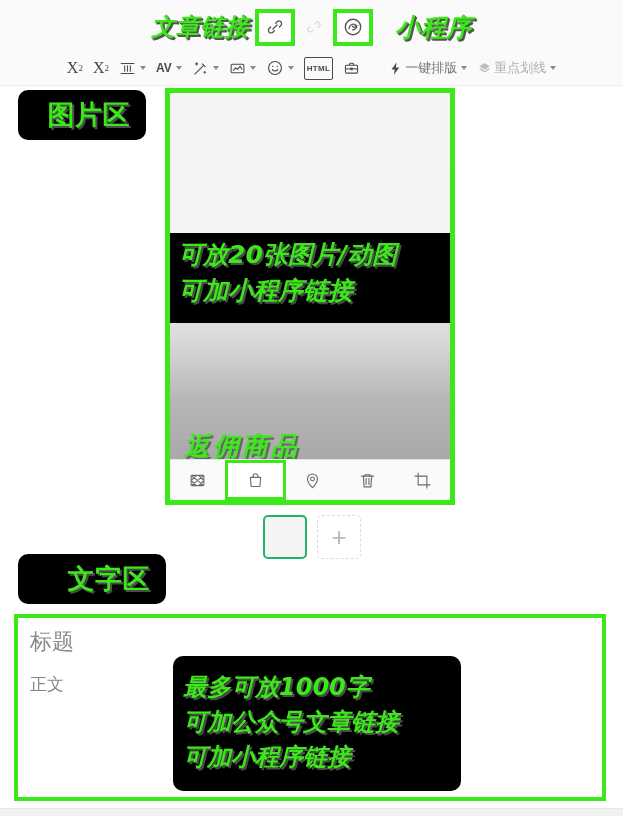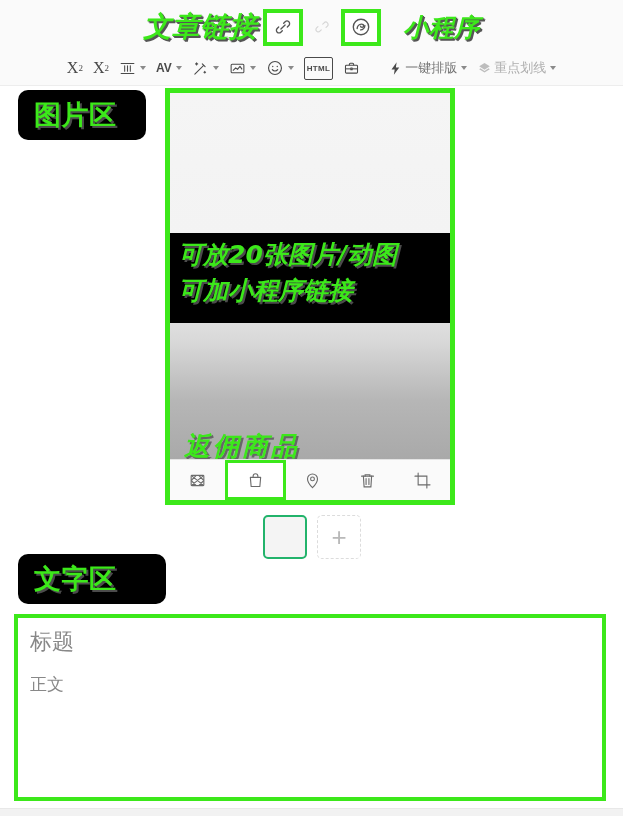--- a/index.html
+++ b/index.html
@@ -44,21 +44,21 @@
     font-weight: 900;
     font-style: italic;
     letter-spacing: 0.5px;
     text-shadow:
       2px 2px 0 #555555,
       1px 1px 0 #555555;
     white-space: nowrap;
     font-family: "DejaVu Sans", "Liberation Sans", sans-serif;
   }
 
-  .anno-title-left { font-size: 28px; margin-right: 6px; }
+  .anno-title-left { font-size: 24px; margin-right: 6px; }
   .anno-title-right { font-size: 25px; margin-left: 22px; }
 
   .hl-box {
     border: 4px solid #3ce81a;
     width: 40px; height: 37px;
     display: flex;
     align-items: center;
     justify-content: center;
     background: #ffffff;
     flex: 0 0 auto;
@@ -118,21 +118,21 @@
     margin-left: 2px;
   }
   .fmt-text.muted { color: #aeaeae; }
 
   
   .pill {
     background: #000000;
     border-radius: 10px;
     display: flex;
     align-items: center;
-    justify-content: flex-start;
+    justify-content: flex-end;
     padding: 6px 16px;
   }
   .pill .anno-green {
     font-size: 27px;
     text-shadow: 2px 2px 0 #4b4b4b;
     font-style: normal;
   }
 
   #pill-image-area {
     position: absolute;
@@ -533,17 +533,22 @@
   <div id="pill-text-area" class="pill">
     <span class="anno-green">文字区</span>
   </div>
 
   <div id="text-panel">
 
     <div class="field-title">标题</div>
 
     <div class="field-body">正文</div>
 
+    <div class="text-overlay">
+      <div class="overlay-line">最多可放1000字</div>
+      <div class="overlay-line">可加公众号文章链接</div>
+      <div class="overlay-line">可加小程序链接</div>
+    </div>
   </div>
 
   <div class="bottom-strip"></div>
 
 </div>
 
 </body></html>

